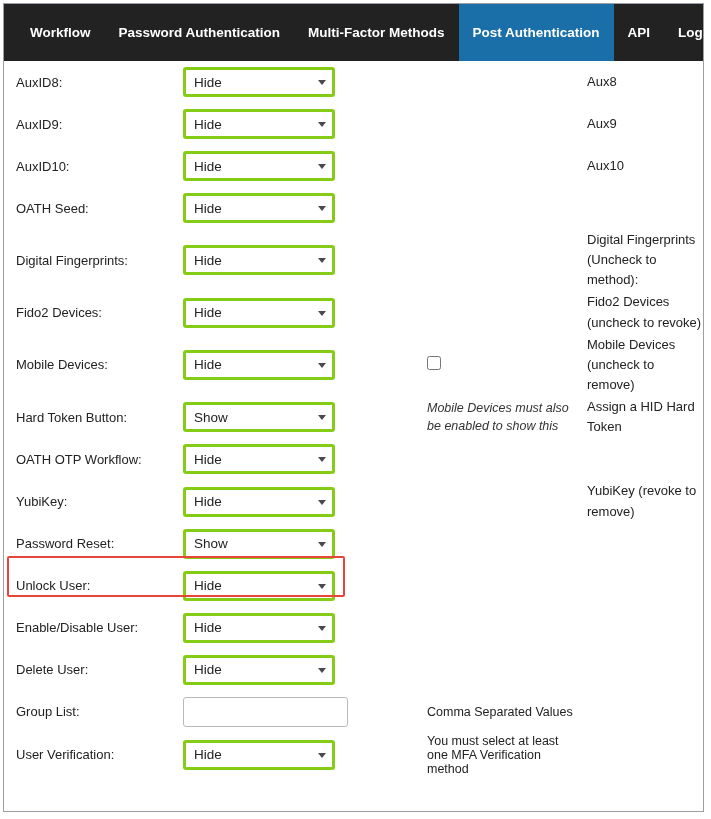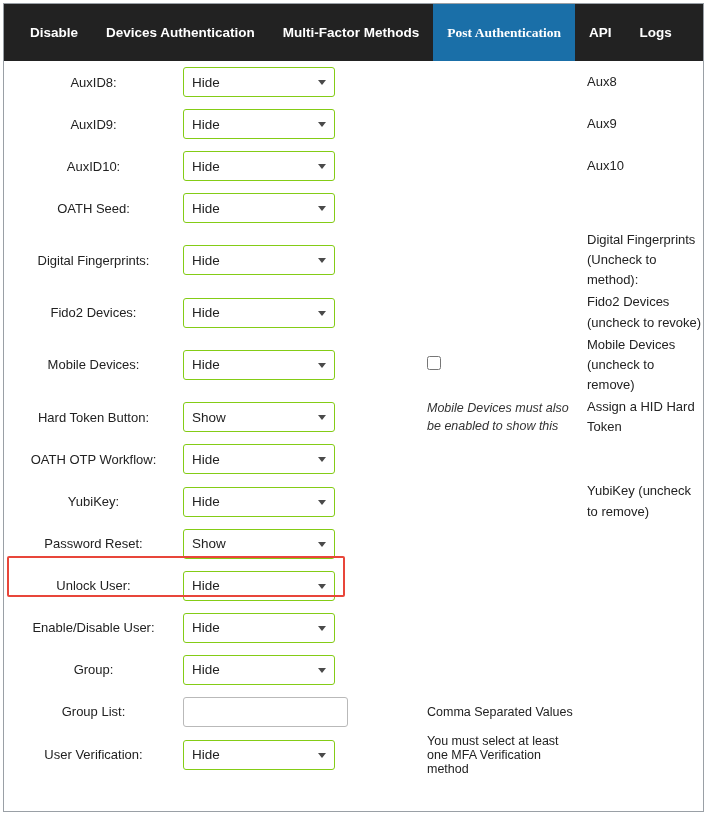--- a/index.html
+++ b/index.html
@@ -47,21 +47,20 @@
     padding: 0 14px;
     color: #ffffff;
     font-size: 13.5px;
     font-weight: bold;
     white-space: nowrap;
     cursor: pointer;
     box-sizing: border-box;
   }
   .nav-item.active {
     background: #1a6fa8;
-    font-family: Liberation Serif, serif;
   }
   .nav-item.edge {
     padding: 0 6px;
   }
   
   .content {
     position: absolute;
     left: 0;
     top: 57px;
     width: 701px;
@@ -79,21 +78,20 @@
   .form-row {
     height: 42px;
   }
   .label-cell {
     width: 155px;
     padding-left: 12px;
     font-size: 13px;
     color: #222222;
     vertical-align: middle;
     white-space: nowrap;
-    text-align: center;
   }
   .control-cell {
     width: 235px;
     vertical-align: middle;
     padding-left: 11px;
   }
   .mid-cell {
     width: 155px;
     vertical-align: middle;
     font-size: 12.5px;
@@ -107,21 +105,21 @@
     padding-left: 4px;
     line-height: 1.55;
   }
   select.dropdown {
     width: 152px;
     height: 30px;
     font-size: 13.5px;
     font-family: "Liberation Sans", sans-serif;
     color: #222222;
     background: #ffffff;
-    border: 1px solid #84cc16;
+    border: 3px solid #84cc16;
     border-radius: 3px;
     padding-left: 8px;
     box-sizing: border-box;
     -webkit-appearance: none;
     appearance: none;
   }
   .select-wrap {
     position: relative;
     display: inline-block;
   }
@@ -174,22 +172,22 @@
   }
 </style>
 </head>
 <body>
 
 <div id="screen">
   <div class="window-frame">
 
     <div class="navbar">
       <div class="nav-item edge"></div>
-      <div class="nav-item">Disable</div>
-      <div class="nav-item">Devices Authentication</div>
+      <div class="nav-item">Workflow</div>
+      <div class="nav-item">Password Authentication</div>
       <div class="nav-item">Multi-Factor Methods</div>
       <div class="nav-item active">Post Authentication</div>
       <div class="nav-item">API</div>
       <div class="nav-item">Logs</div>
 
     </div>
 
     <div class="content">
       <table class="form-table">
         <tbody>
@@ -326,21 +324,21 @@
             <td class="label-cell">YubiKey:</td>
             <td class="control-cell">
               <span class="select-wrap">
                 <select class="dropdown">
                   <option>Hide</option>
                 </select>
                 <span class="caret"></span>
               </span>
             </td>
             <td class="mid-cell"></td>
-            <td class="note-cell">YubiKey (uncheck to remove)</td>
+            <td class="note-cell">YubiKey (revoke to remove)</td>
           </tr>
 
           <tr class="form-row">
             <td class="label-cell">Password Reset:</td>
             <td class="control-cell">
               <span class="select-wrap">
                 <select class="dropdown">
                   <option>Show</option>
                 </select>
                 <span class="caret"></span>
@@ -371,34 +369,34 @@
                 <select class="dropdown">
                   <option>Hide</option>
                 </select>
                 <span class="caret"></span>
               </span>
             </td>
             <td class="mid-cell"></td>
             <td class="note-cell"></td>
           </tr>
 
-
-          <tr class="form-row">
-            <td class="label-cell">Group:</td>
-            <td class="control-cell">
-              <span class="select-wrap">
-                <select class="dropdown">
-                  <option>Hide</option>
-                </select>
-                <span class="caret"></span>
-              </span>
-            </td>
-            <td class="mid-cell"></td>
-            <td class="note-cell"></td>
-          </tr>
+          <tr class="form-row">
+            <td class="label-cell">Delete User:</td>
+            <td class="control-cell">
+              <span class="select-wrap">
+                <select class="dropdown">
+                  <option>Hide</option>
+                </select>
+                <span class="caret"></span>
+              </span>
+            </td>
+            <td class="mid-cell"></td>
+            <td class="note-cell"></td>
+          </tr>
+
 
           <tr class="form-row">
             <td class="label-cell">Group List:</td>
             <td class="control-cell">
               <input class="textbox" type="text" placeholder="" style="">
             </td>
             <td class="mid-cell">Comma Separated Values</td>
             <td class="note-cell"></td>
           </tr>
 

